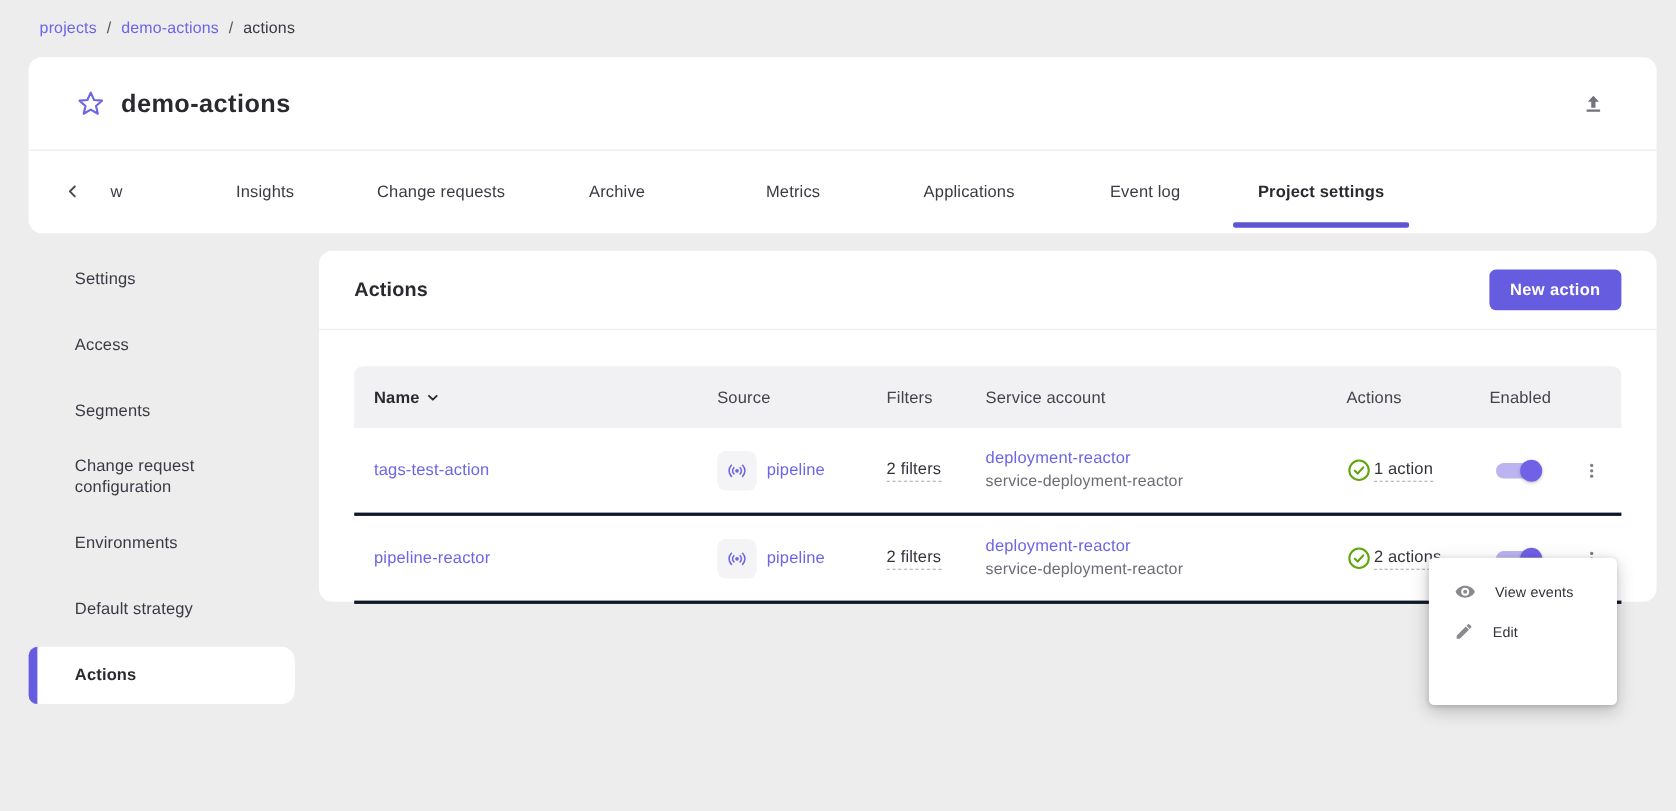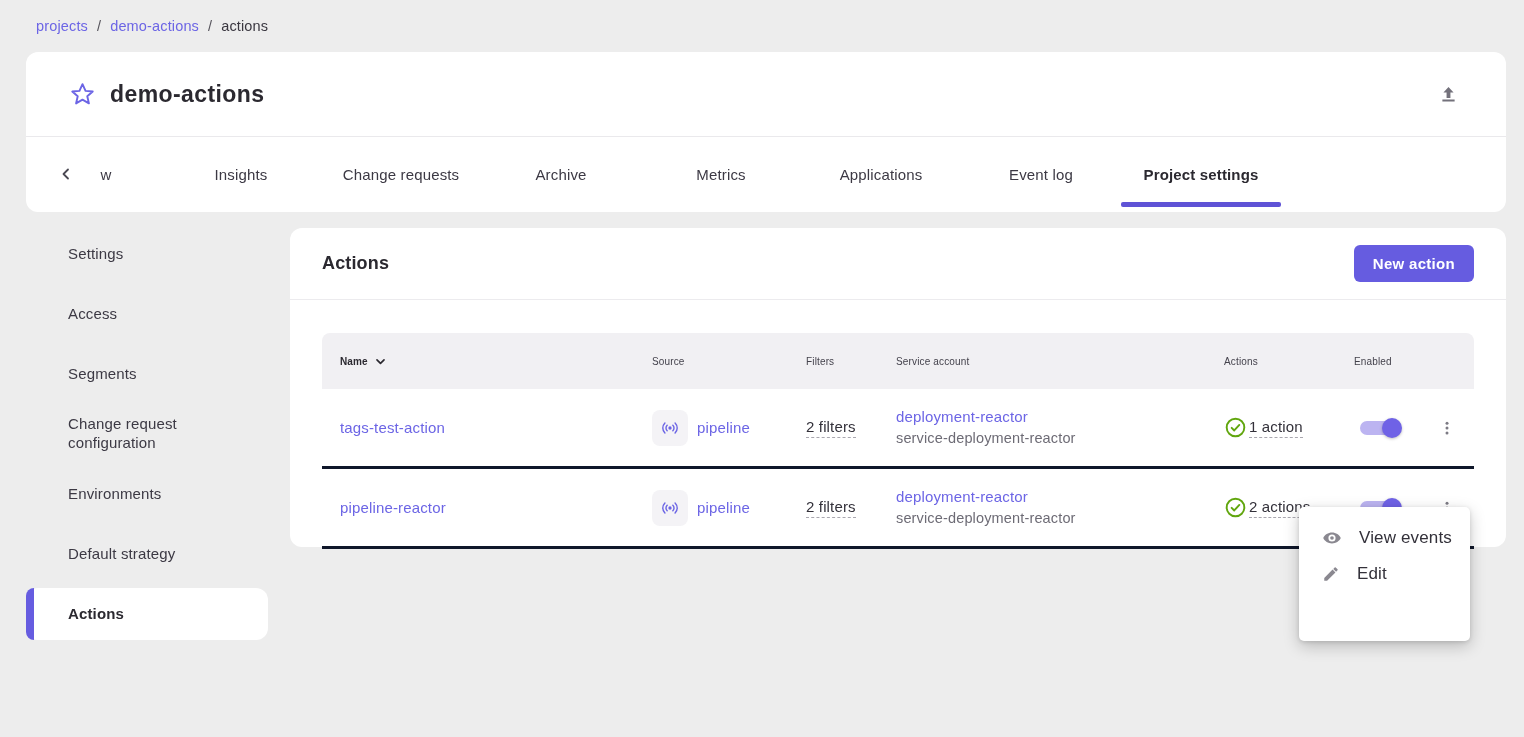--- a/index.html
+++ b/index.html
@@ -52,21 +52,21 @@
     background:#fff; border-radius:12px; }
   .panel-header { height:72px; display:flex; align-items:center; padding:0 32px;
     border-bottom:1px solid #ECEBEE; }
   .panel-title { font-size:18px; font-weight:700; color:#2B2930; }
   .new-action-btn { margin-left:auto; height:37px; padding:0 19px; background:#665CE0;
     color:#fff; font-size:15px; font-weight:700; border:none; border-radius:6px;
     cursor:pointer; font-family:inherit; letter-spacing:.3px; }
 
   .table-wrap { margin:33px 32px 0 32px; }
   .tgrid { display:grid; grid-template-columns:330px 154px 90px 320px 124px 80px 54px; align-items:center; }
-  .thead { height:56px; background:#F1F0F3; border-radius:8px 8px 0 0; font-size:10px; color:#44424c; }
+  .thead { height:56px; background:#F1F0F3; border-radius:8px 8px 0 0; font-size:15px; color:#44424c; }
   .th { display:flex; align-items:center; gap:6px; }
   .th-name { padding-left:18px; font-weight:700; color:#2B2930; cursor:pointer; }
   .th-actions { padding-left:8px; }
   .th-enabled { padding-left:14px; }
   .trow { height:80px; border-bottom:3px solid #0f172a; font-size:15px; }
   .cell-name { padding-left:18px; }
   a.plink { color:#6C65E5; text-decoration:none; cursor:pointer; }
   .cell-source { display:flex; align-items:center; gap:9px; }
   .source-chip { width:36px; height:36px; border-radius:8px; background:#F4F3F6;
     display:flex; align-items:center; justify-content:center; }
@@ -82,21 +82,21 @@
     background:#6F62E6; box-shadow:0 1px 3px rgba(0,0,0,.25); }
 
   .kebab { width:36px; height:36px; display:flex; align-items:center; justify-content:center;
     background:none; border:none; cursor:pointer; justify-self:center; }
 
   
   .ctx-menu { position:absolute; left:1299px; top:507px; width:171px; height:134px;
     background:#fff; border-radius:5px; box-shadow:0 5px 16px rgba(0,0,0,.22), 0 1px 4px rgba(0,0,0,.12);
     padding-top:13px; }
   .ctx-item { height:36px; display:flex; align-items:center; padding:0 14px 0 23px; gap:17px;
-    font-size:17px; color:#33313a; cursor:pointer; }
+    font-size:13px; color:#33313a; cursor:pointer; }
   .icon { display:inline-flex; }
 </style>
 </head>
 <body>
 
 <nav class="breadcrumb">
   <a class="crumb-link">projects</a>
   <span class="crumb-sep">/</span>
   <a class="crumb-link">demo-actions</a>
   <span class="crumb-sep">/</span>

